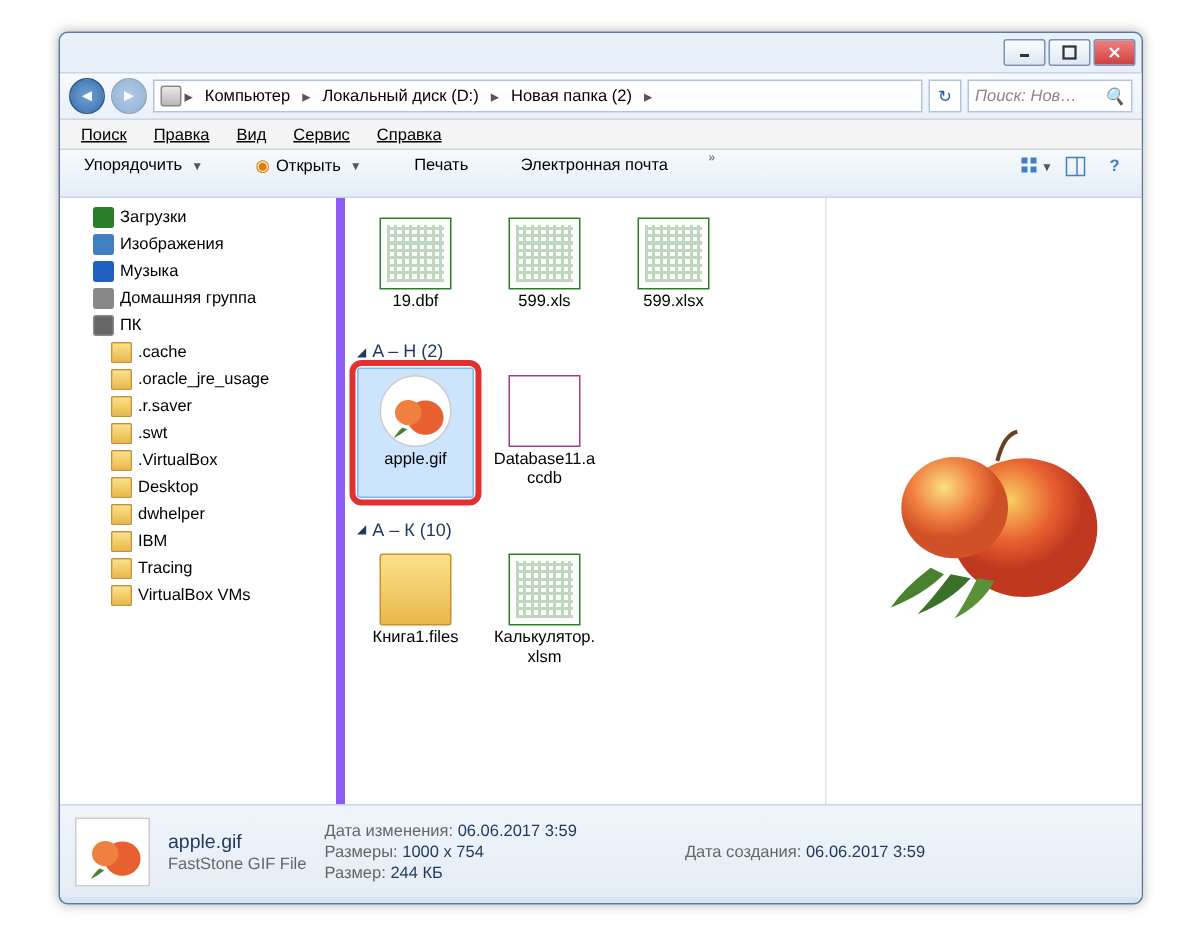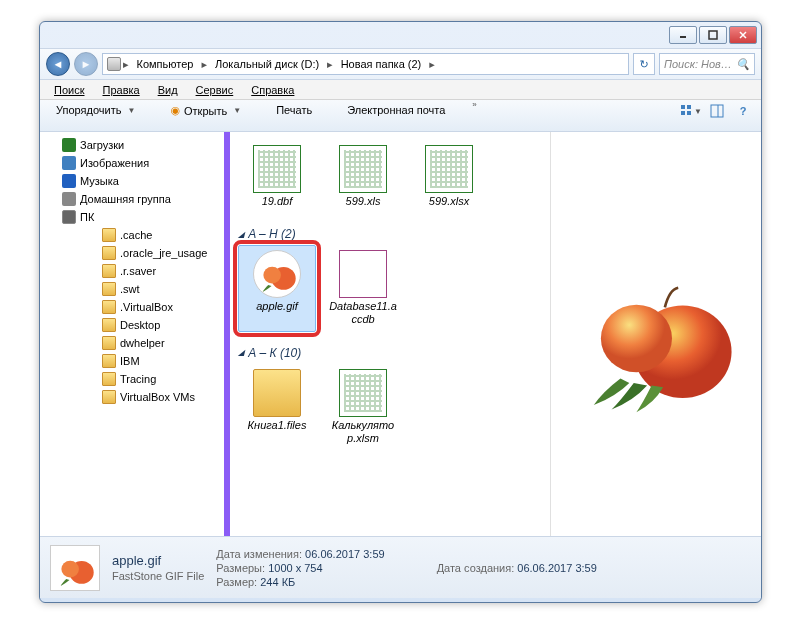--- a/index.html
+++ b/index.html
@@ -10,43 +10,43 @@
 .titlebar { height: 26px; display: flex; align-items: center; justify-content: flex-end; padding-right: 4px; gap: 2px; }
 .winbtn { width: 28px; height: 18px; border: 1px solid #7a93b0; border-radius: 2px; background: linear-gradient(#f9fcff,#dce8f5); display: flex; align-items: center; justify-content: center; cursor: pointer; }
 .winbtn.close { background: linear-gradient(#f08080,#d04040); color: #fff; }
 
 .navbar { height: 32px; background: linear-gradient(#f7fafd,#eaf1f9); border-top: 1px solid #cad6e6; border-bottom: 1px solid #cad6e6; display: flex; align-items: center; padding: 0 6px; gap: 4px; }
 .navbtn { width: 24px; height: 24px; border-radius: 50%; background: radial-gradient(#6fa2d8,#3b6ea8); border: 1px solid #2c5a8c; display: flex; align-items: center; justify-content: center; color: #fff; cursor: pointer; }
 .breadcrumb { flex: 1; height: 22px; border: 1px solid #b0c4de; background: #fff; display: flex; align-items: center; padding-left: 4px; gap: 0; }
 .crumb { padding: 0 6px; cursor: pointer; display: flex; align-items: center; }
 .crumb-sep { color: #555; padding: 0 2px; }
 .refresh { width: 22px; height: 22px; border: 1px solid #b0c4de; background: #fff; display: flex; align-items: center; justify-content: center; cursor: pointer; }
-.searchbox { width: 96px; height: 22px; border: 1px solid #b0c4de; background: #fff; display: flex; align-items: center; padding: 0 4px; color: #888; font-style: italic; }
+.searchbox { width: 110px; height: 22px; border: 1px solid #b0c4de; background: #fff; display: flex; align-items: center; padding: 0 4px; color: #888; font-style: italic; }
 
 .menubar { height: 20px; background: #f4f4f4; border-bottom: 1px solid #d4d4d4; display: flex; align-items: center; padding-left: 6px; gap: 2px; }
 .menuitem { padding: 2px 8px; cursor: pointer; }
 .underline { text-decoration: underline; }
 
 .toolbar { height: 32px; background: linear-gradient(#f7fafd,#e4edf7); border-bottom: 1px solid #cad6e6; display: flex; align-items: flex-start; padding: 0 6px; gap: 15px; }
 .toolbtn { padding: 4px 10px; border-radius: 3px; cursor: pointer; display: flex; align-items: center; gap: 4px; }
 .tooldrop { color: #555; font-size: 8px; margin-left: 2px; }
 .spacer { flex: 1; }
 .viewbtns { display: flex; gap: 2px; }
 .iconbtn { width: 24px; height: 22px; border: 1px solid transparent; display: flex; align-items: center; justify-content: center; cursor: pointer; }
 
 .body { display: flex; height: 404px; background: #fff; }
 .tree { width: 190px; border-right: 6px solid #8b5cf6; overflow-y: auto; padding: 4px 0; }
 .treeitem { padding: 2px 4px 2px 22px; cursor: pointer; display: flex; align-items: center; gap: 4px; white-space: nowrap; }
-.treeitem.indent1 { padding-left: 50px; margin-left: 12px; }
+.treeitem.indent1 { padding-left: 34px; }
 .ticon { width: 14px; height: 14px; display: inline-block; }
 .folder-icon { background: linear-gradient(#fce28a,#e8b84a); border-radius: 1px; border: 1px solid #c89030; }
 .disk-icon { background: linear-gradient(#e8e8e8,#b8b8b8); border-radius: 2px; border: 1px solid #888; }
 
 .content { flex: 1; overflow-y: auto; padding: 8px; border-right: 1px solid #e0e0e0; }
-.group { margin-bottom: 10px; font-style: italic; }
+.group { margin-bottom: 10px; }
 .grouphdr { font-size: 12px; color: #1e395b; padding: 4px 0; cursor: pointer; display: flex; align-items: center; gap: 4px; }
 .grid { display: flex; flex-wrap: wrap; gap: 8px; }
 .fileitem { width: 78px; display: flex; flex-direction: column; align-items: center; padding: 4px; border: 1px solid transparent; border-radius: 2px; cursor: pointer; text-align: center; }
 .fileitem.selected { background: #cce4fc; border-color: #7cb8f0; }
 .fileicon { width: 48px; height: 48px; margin-bottom: 2px; display: flex; align-items: center; justify-content: center; font-size: 10px; }
 .filelabel { font-size: 11px; word-break: break-all; line-height: 1.2; }
 .highlight { position: relative; }
 .highlight::after { content: ""; position: absolute; inset: -6px; border: 4px solid #e03030; border-radius: 8px; pointer-events: none; }
 
 .preview { width: 210px; display: flex; align-items: center; justify-content: center; padding: 16px; }
@@ -306,18 +306,18 @@
     </div>
     <div class="detcol">
       <span class="detname">apple.gif</span>
       <span class="dettype">FastStone GIF File</span>
     </div>
     <div class="detcol">
       <div><span class="detlabel">Дата изменения:</span> <span class="detval">06.06.2017 3:59</span></div>
       <div><span class="detlabel">Размеры:</span> <span class="detval">1000 x 754</span></div>
       <div><span class="detlabel">Размер:</span> <span class="detval">244 КБ</span></div>
     </div>
-    <div class="detcol" style="margin-left:40px">
+    <div class="detcol" style="margin-left:60px">
       <div><span class="detlabel">Дата создания:</span> <span class="detval">06.06.2017 3:59</span></div>
     </div>
   </div>
 
 </div>
 
 </body></html>

